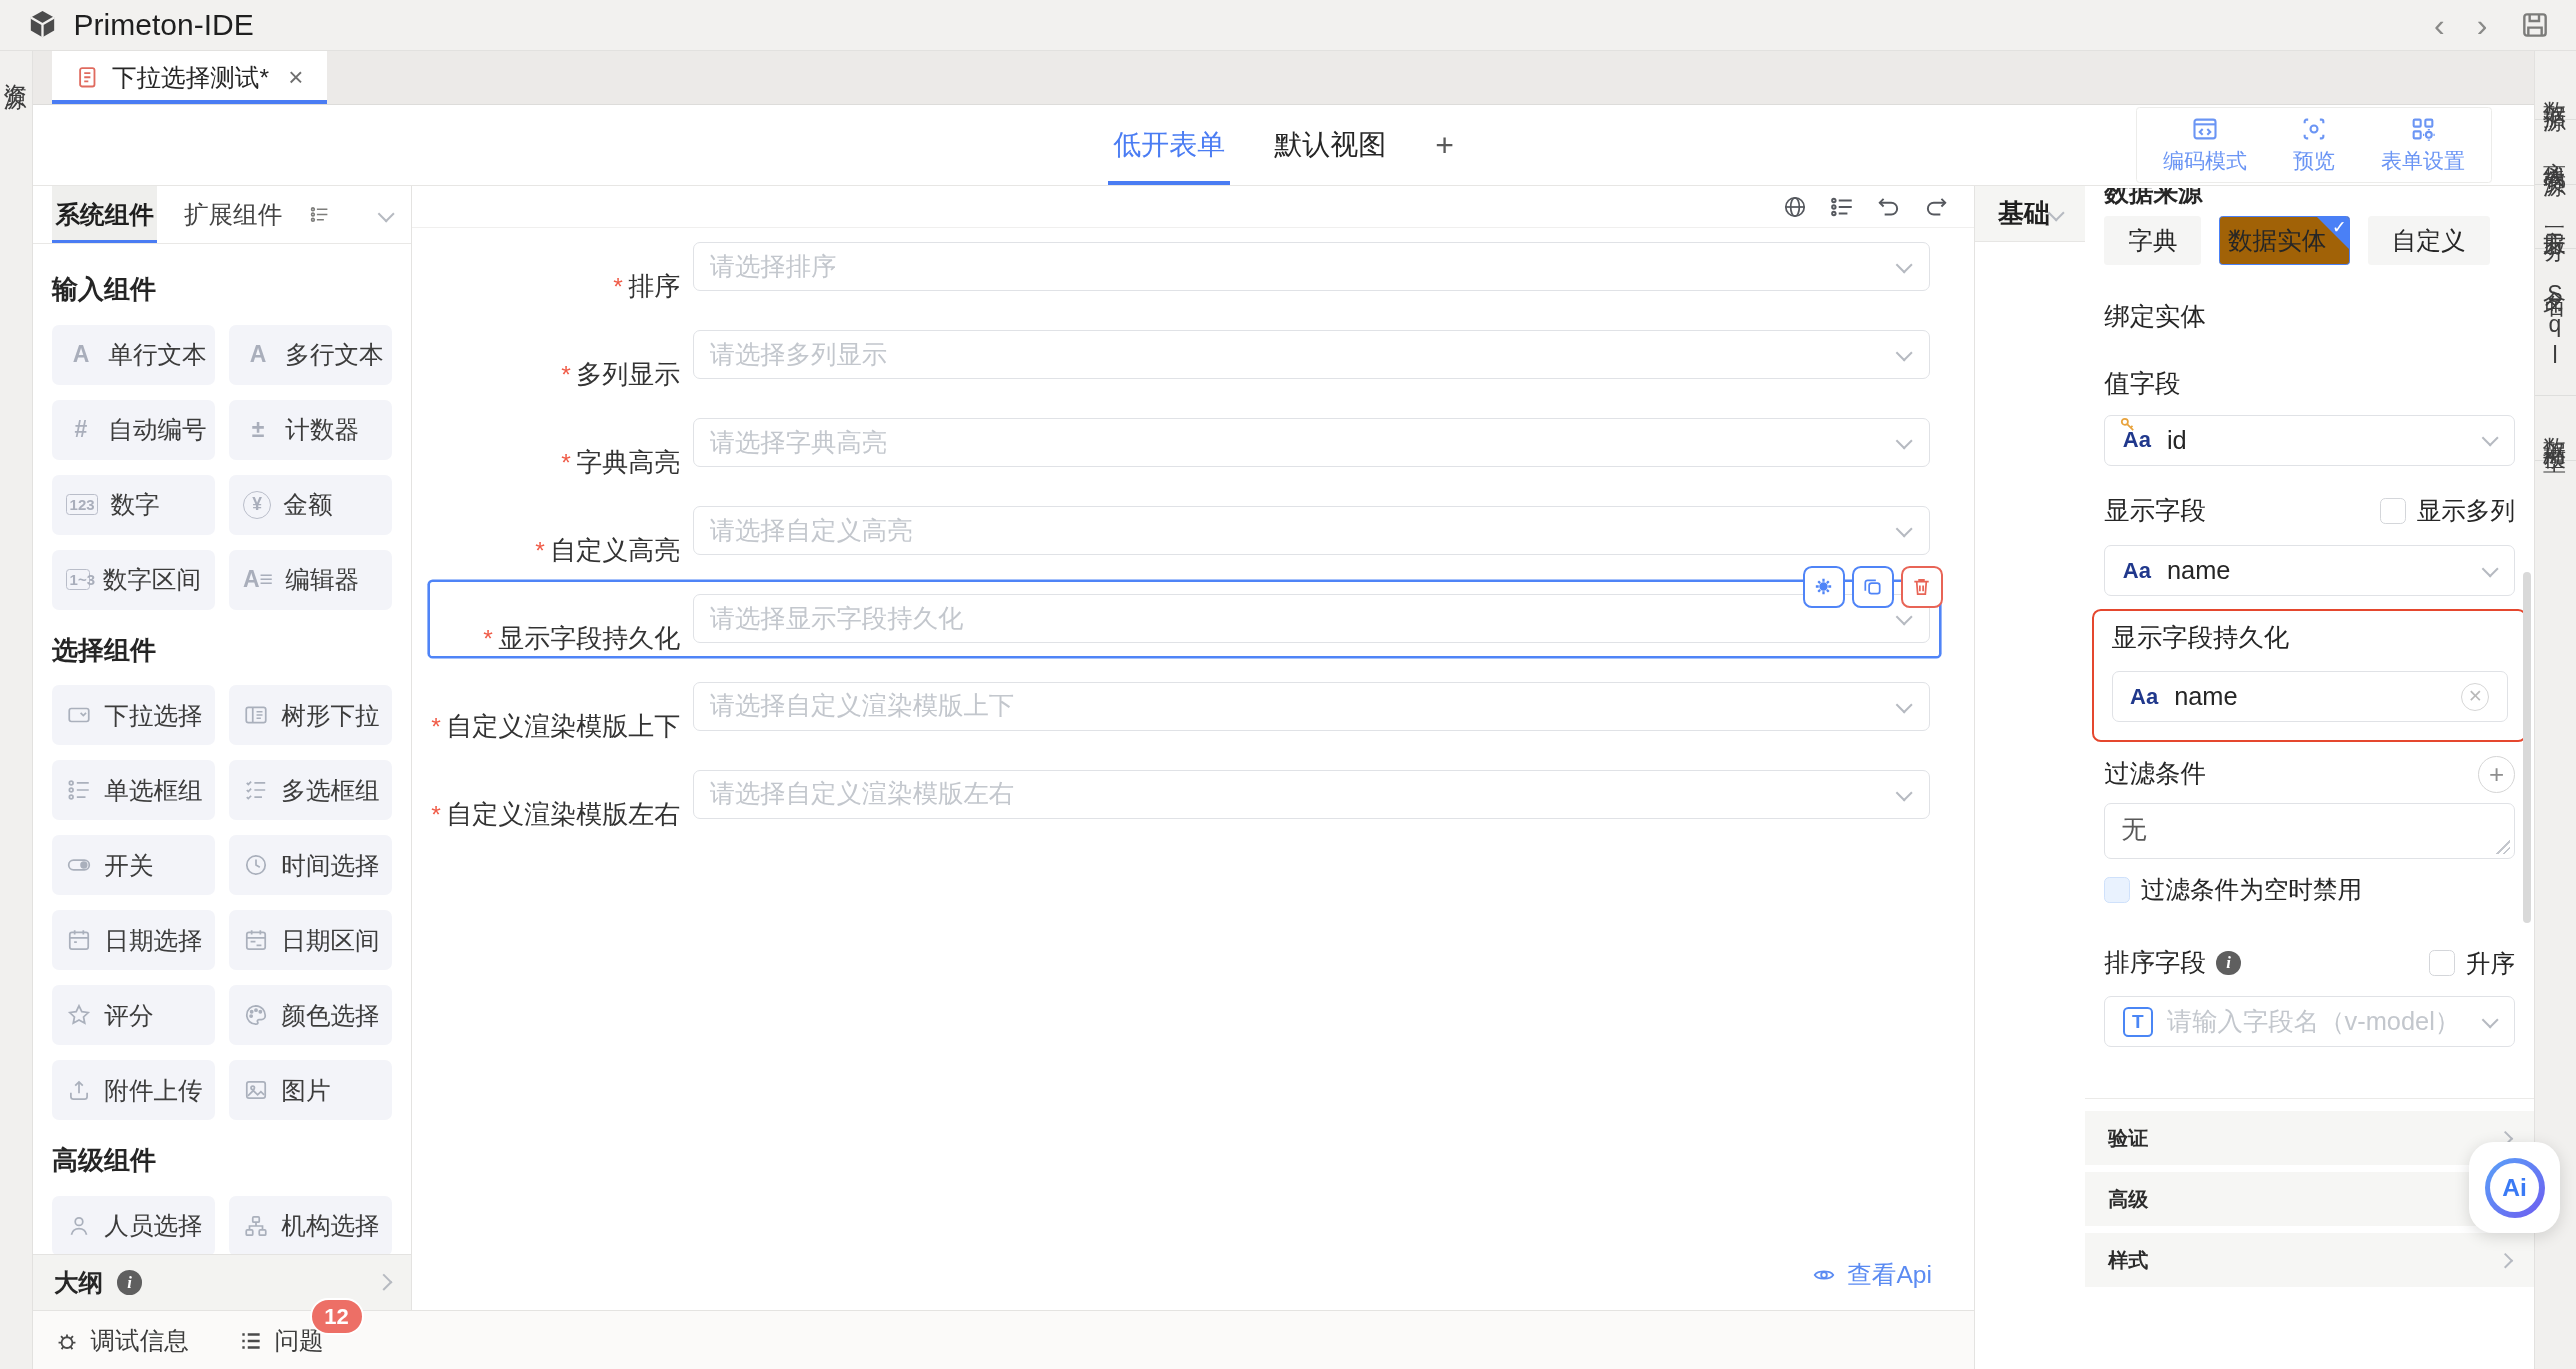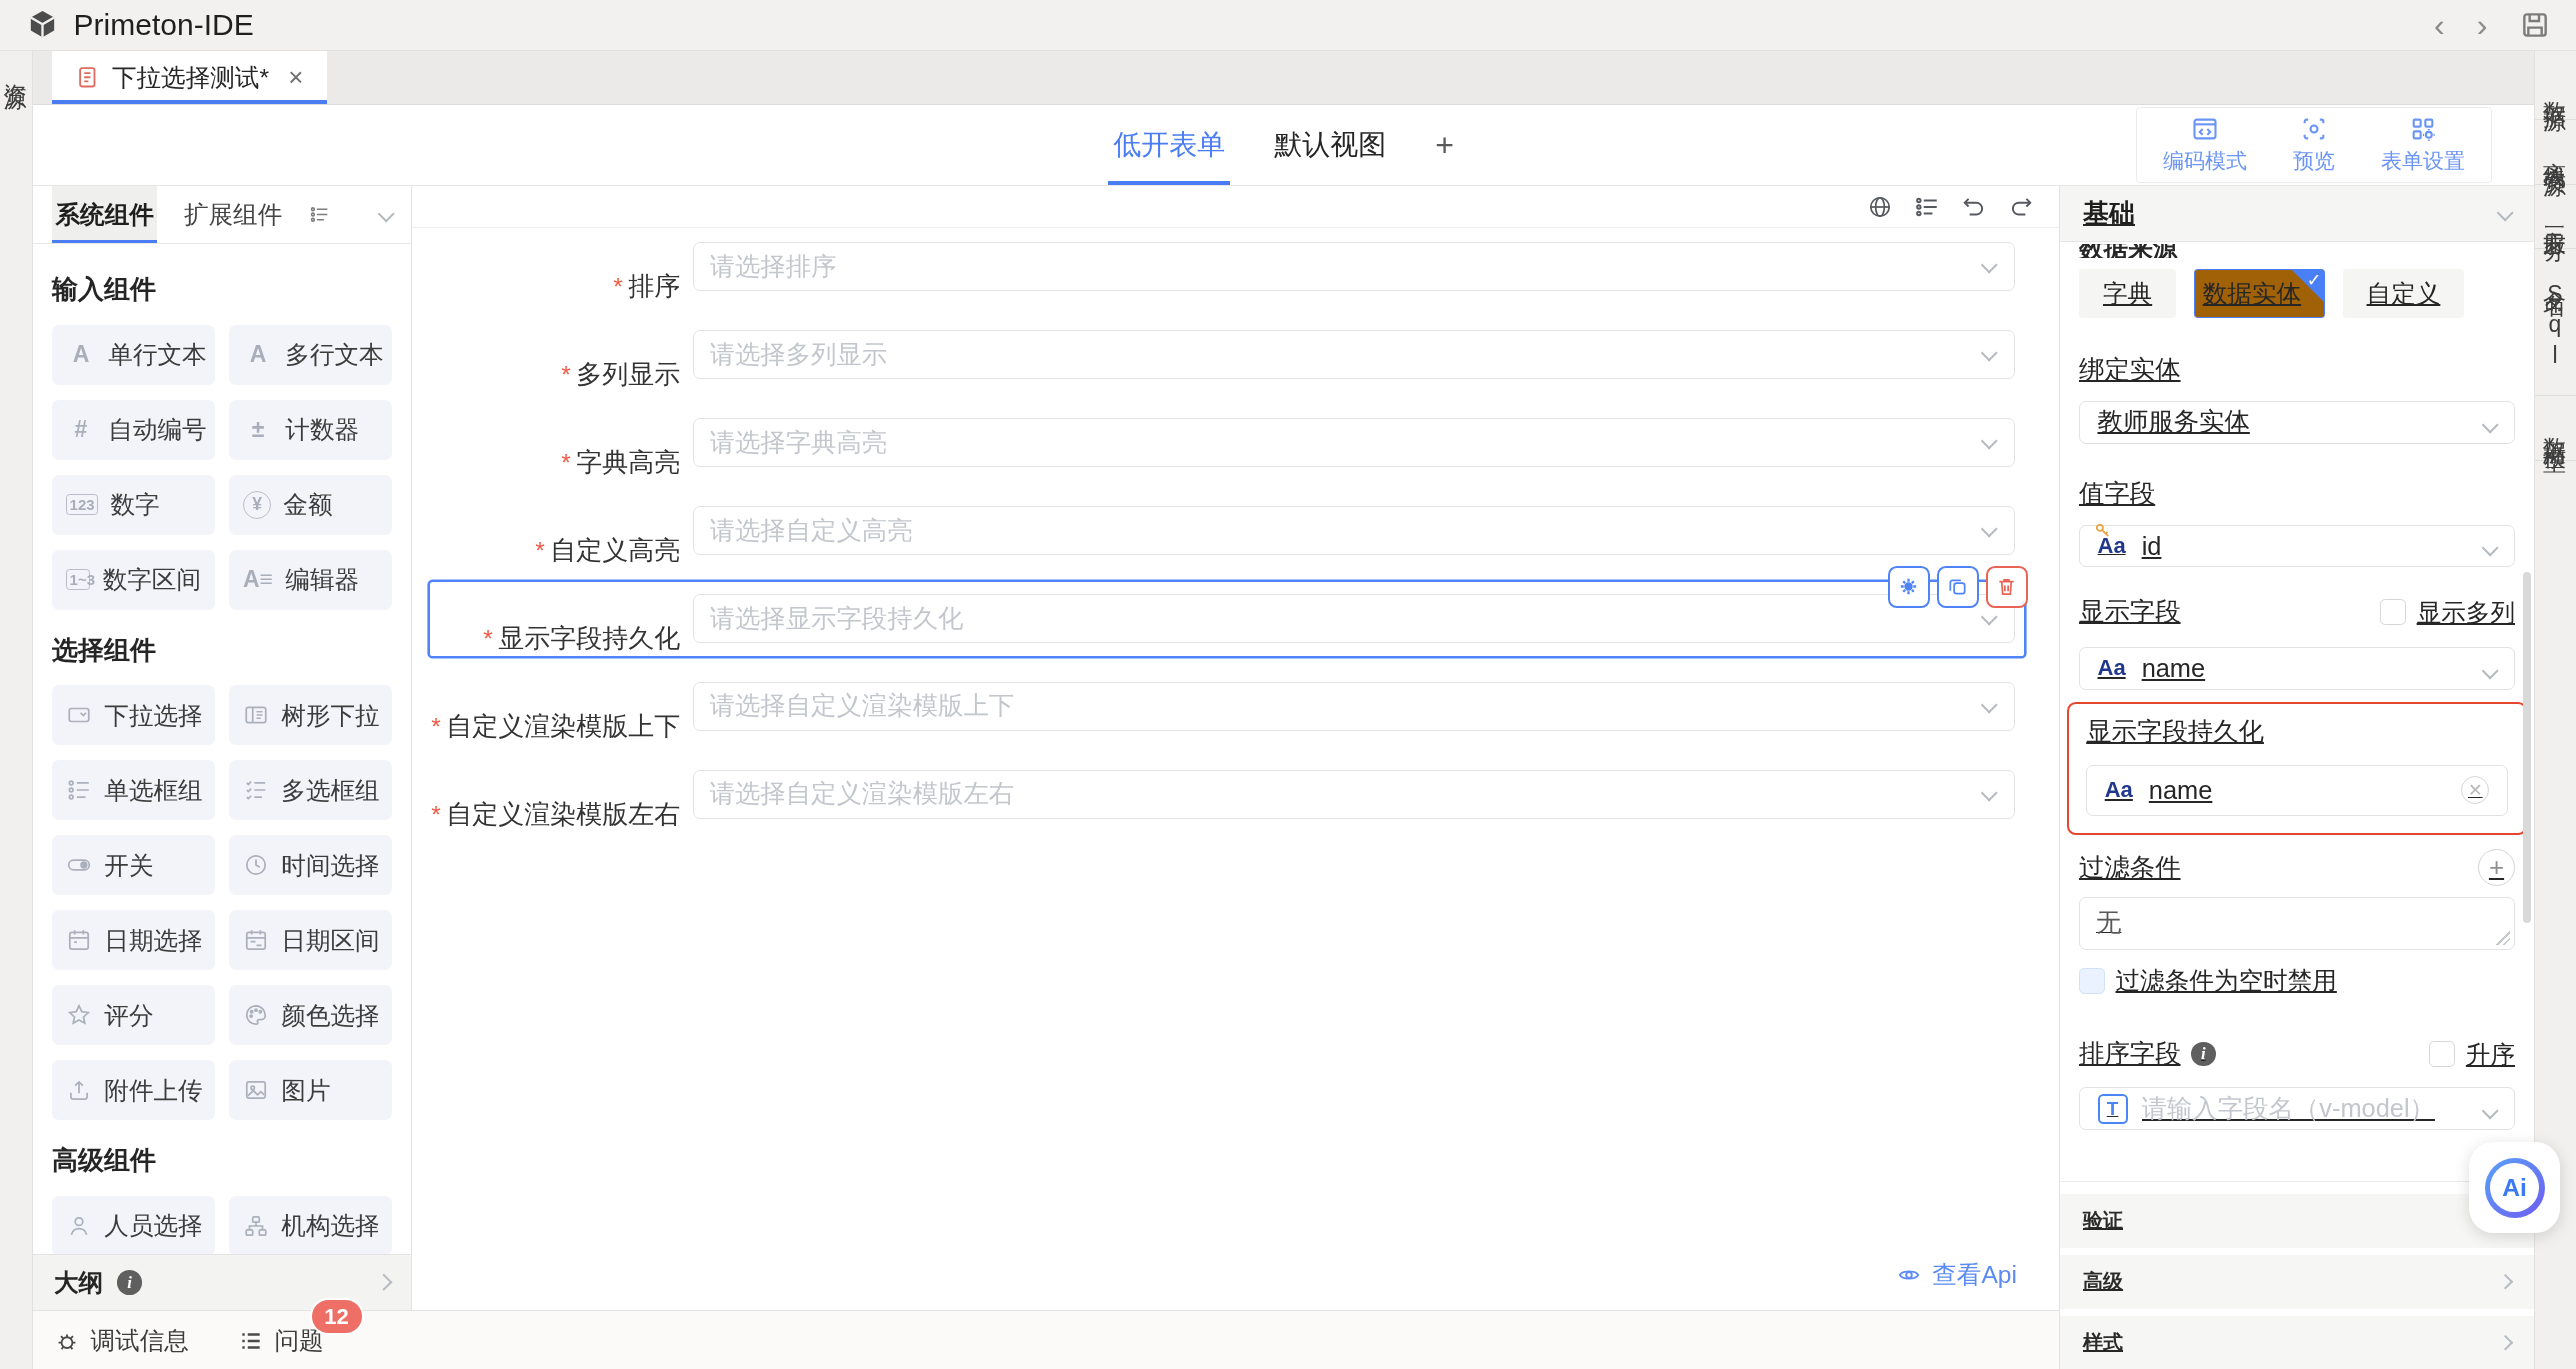--- a/index.html
+++ b/index.html
@@ -89,21 +89,21 @@
   .apilink { margin-top:auto; align-self:flex-end; margin-right:7px; margin-bottom:19px; display:flex; align-items:center; gap:10.5px; color:#5b8bf2; font-size:24.6px; }
   .apilink svg { width:26px; height:26px; }
 
   
   .statusbar { height:60px; border-top:0.9px solid #e4e3e1; background:#fbfaf9; display:flex; align-items:center; padding-left:21px; gap:49px; flex:0 0 auto; }
   .sitem { display:flex; align-items:center; gap:10.5px; font-size:24.6px; color:#3d3d3d; position:relative; }
   .sitem svg { width:26px; height:26px; color:#4a4a4a; }
   .badge { position:absolute; top:-26px; right:-40px; min-width:54px; height:37px; border-radius:18.4px; background:#ed6f66; border:2.6px solid #fff; color:#fff; font-size:22px; font-weight:700; display:flex; align-items:center; justify-content:center; padding:0 8.8px; }
 
   
-  .inspector { width:475px; border-left:0.9px solid #e4e3e1; display:flex; flex-direction:column; background:#fff; position:relative;text-decoration:underline; }
+  .inspector { width:560px; border-left:0.9px solid #e4e3e1; display:flex; flex-direction:row; background:#fff; position:relative; }
   .ihead { height:56px; background:#f5f5f3; border-bottom:0.9px solid #e7e6e4; display:flex; align-items:center; padding:0 23px; flex:0 0 auto; }
   .ihead .ititle { font-size:26px; font-weight:600; color:#1f1f1f; }
   .ihead .chev { margin-left:auto; }
   .ibody { flex:1; padding:0 19px; overflow:hidden; display:flex; flex-direction:column; }
   .cliplab { height:17.5px; overflow:hidden; margin-top:1.8px; }
   .cliplab span { display:block; margin-top:-12.3px; font-size:24.6px; font-weight:600; color:#262626; }
   .srcrow { display:flex; gap:17.5px; margin-top:10.5px; }
   .srcopt { height:49px; padding:0 23px; background:#f5f5f4; border-radius:3.5px; font-size:24.6px; color:#262626; display:flex; align-items:center; position:relative; border:1.8px solid transparent; }
   .srcopt.sel { background:#a16207; border-color:#4a80f6; overflow:hidden;padding-left:8px; }
   .corner { position:absolute; top:0; right:0; width:0; height:0; border-left:32px solid transparent; border-top:32px solid #4a80f6; }
@@ -638,24 +638,20 @@
                   <span>数据实体</span>
                   <span class="corner"></span>
                   <span class="corner-check">✓</span>
                 </div>
               <div class="srcopt">
                   <span>自定义</span>
                 </div>
             </div>
 
             <div class="ilabel" style="margin-top:35px;">绑定实体</div>
-            <div class="isel" style="margin-top:14px;">
-              <span class="val">教师服务实体</span>
-              <span class="chev"></span>
-            </div>
 
             <div class="ilabel" style="margin-top:33px;">值字段</div>
             <div class="isel" style="margin-top:14px;">
               <span class="aakey"><svg class="keyic" viewBox="0 0 20 20" width="17.5" height="17.5">
                     <use href="#s-key"></use>
                   </svg><span class="aa">Aa</span></span>
               <span class="val">id</span>
               <span class="chev"></span>
             </div>
 

